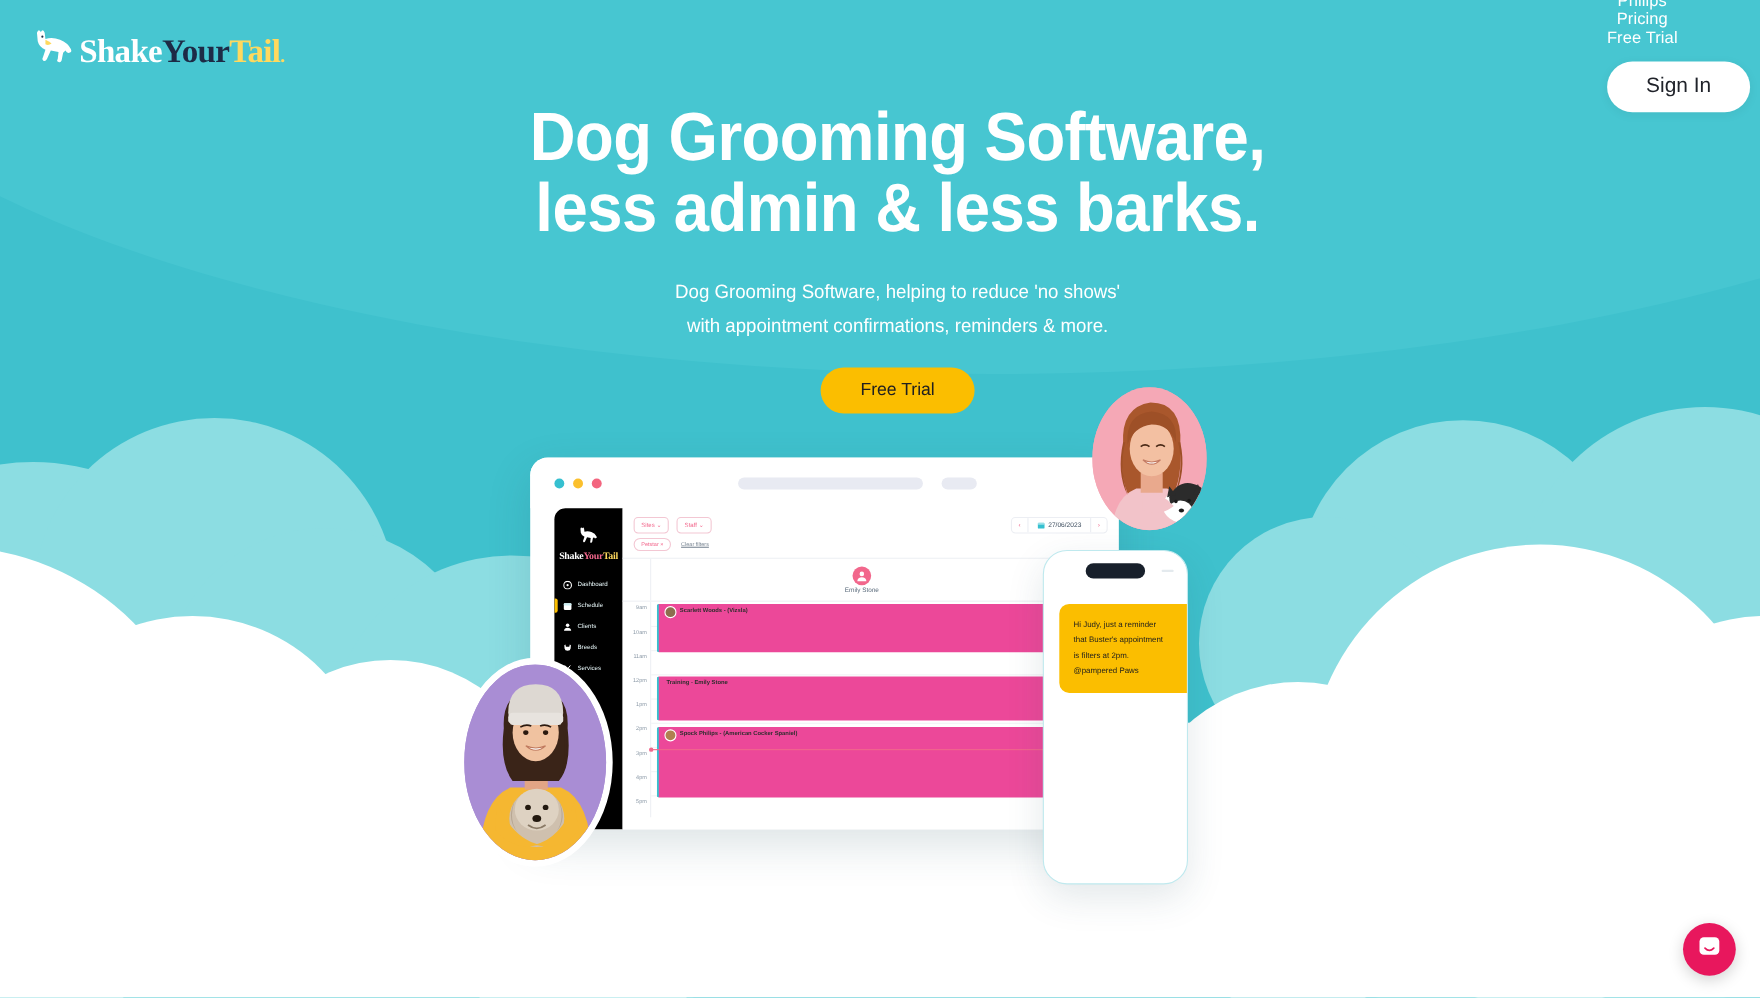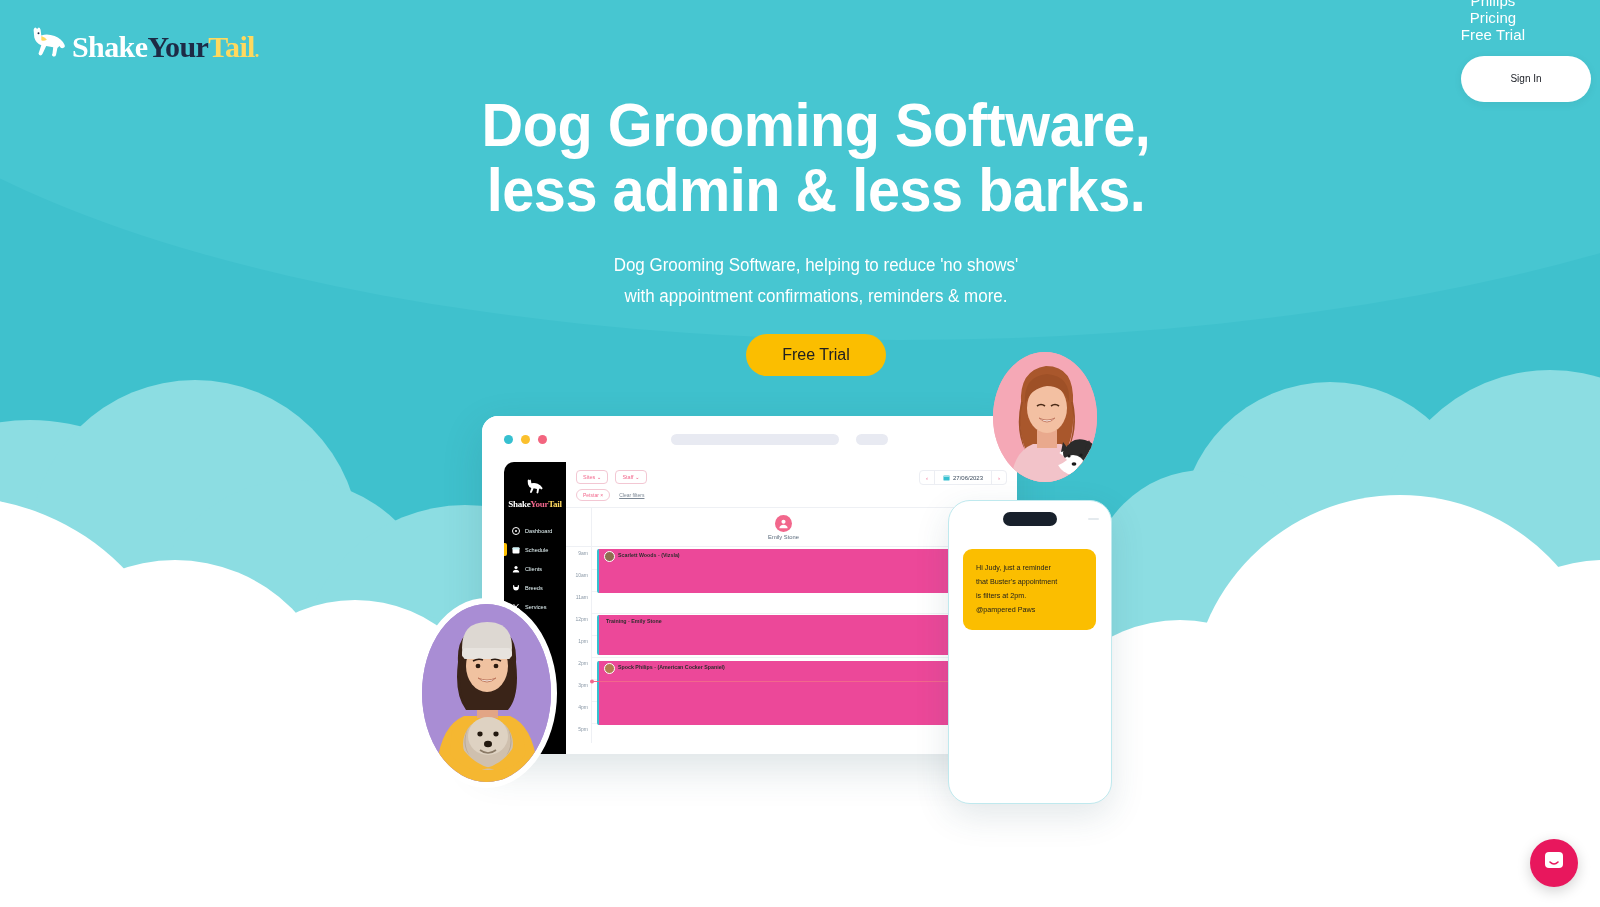--- a/index.html
+++ b/index.html
@@ -84,21 +84,21 @@
     letter-spacing: .1px;
     white-space: nowrap;
   }
   .signin-btn {
     margin-left: 66px;
     background: #ffffff;
     color: #20232a;
     border: none;
     border-radius: 26px;
     width: 130px; height: 46px;
-    font-size: 10px;
+    font-size: 19px;
     font-family: "Liberation Sans", sans-serif;
     cursor: pointer;
     box-shadow: 0 2px 10px rgba(0,0,0,.06);
     margin-top: 13px;
   }
 
   
   .hero {
     position: absolute; top: 0; left: 16px;
     width: 1600px;
@@ -301,21 +301,21 @@
   .tealblock .mini-av svg { width: 7px; height: 7px; }
   .nowline { position: absolute; left: 0; right: 0; height: 1px; background: #f2678c; }
   .nowdot { position: absolute; left: -2px; width: 4px; height: 4px; border-radius: 50%;
     background: #f2678c; transform: translateY(-1.5px); }
   .chev { position: absolute; right: 3px; font-size: 6px; color: #9fb0bd; }
 
   
   .phone {
     position: absolute;
     left: 948px; top: 500px;
-    width: 164px; height: 304px;
+    width: 132px; height: 304px;
     background: #ffffff;
     border-radius: 22px;
     border: 1.5px solid #bfe9ee;
     box-shadow: 0 12px 34px rgba(40,80,95,.13);
     z-index: 26;
     overflow: hidden;
   }
   .notch {
     position: absolute; left: 50%; top: 11px; transform: translateX(-50%);
     width: 54px; height: 14px; border-radius: 9px; background: #18202b;

